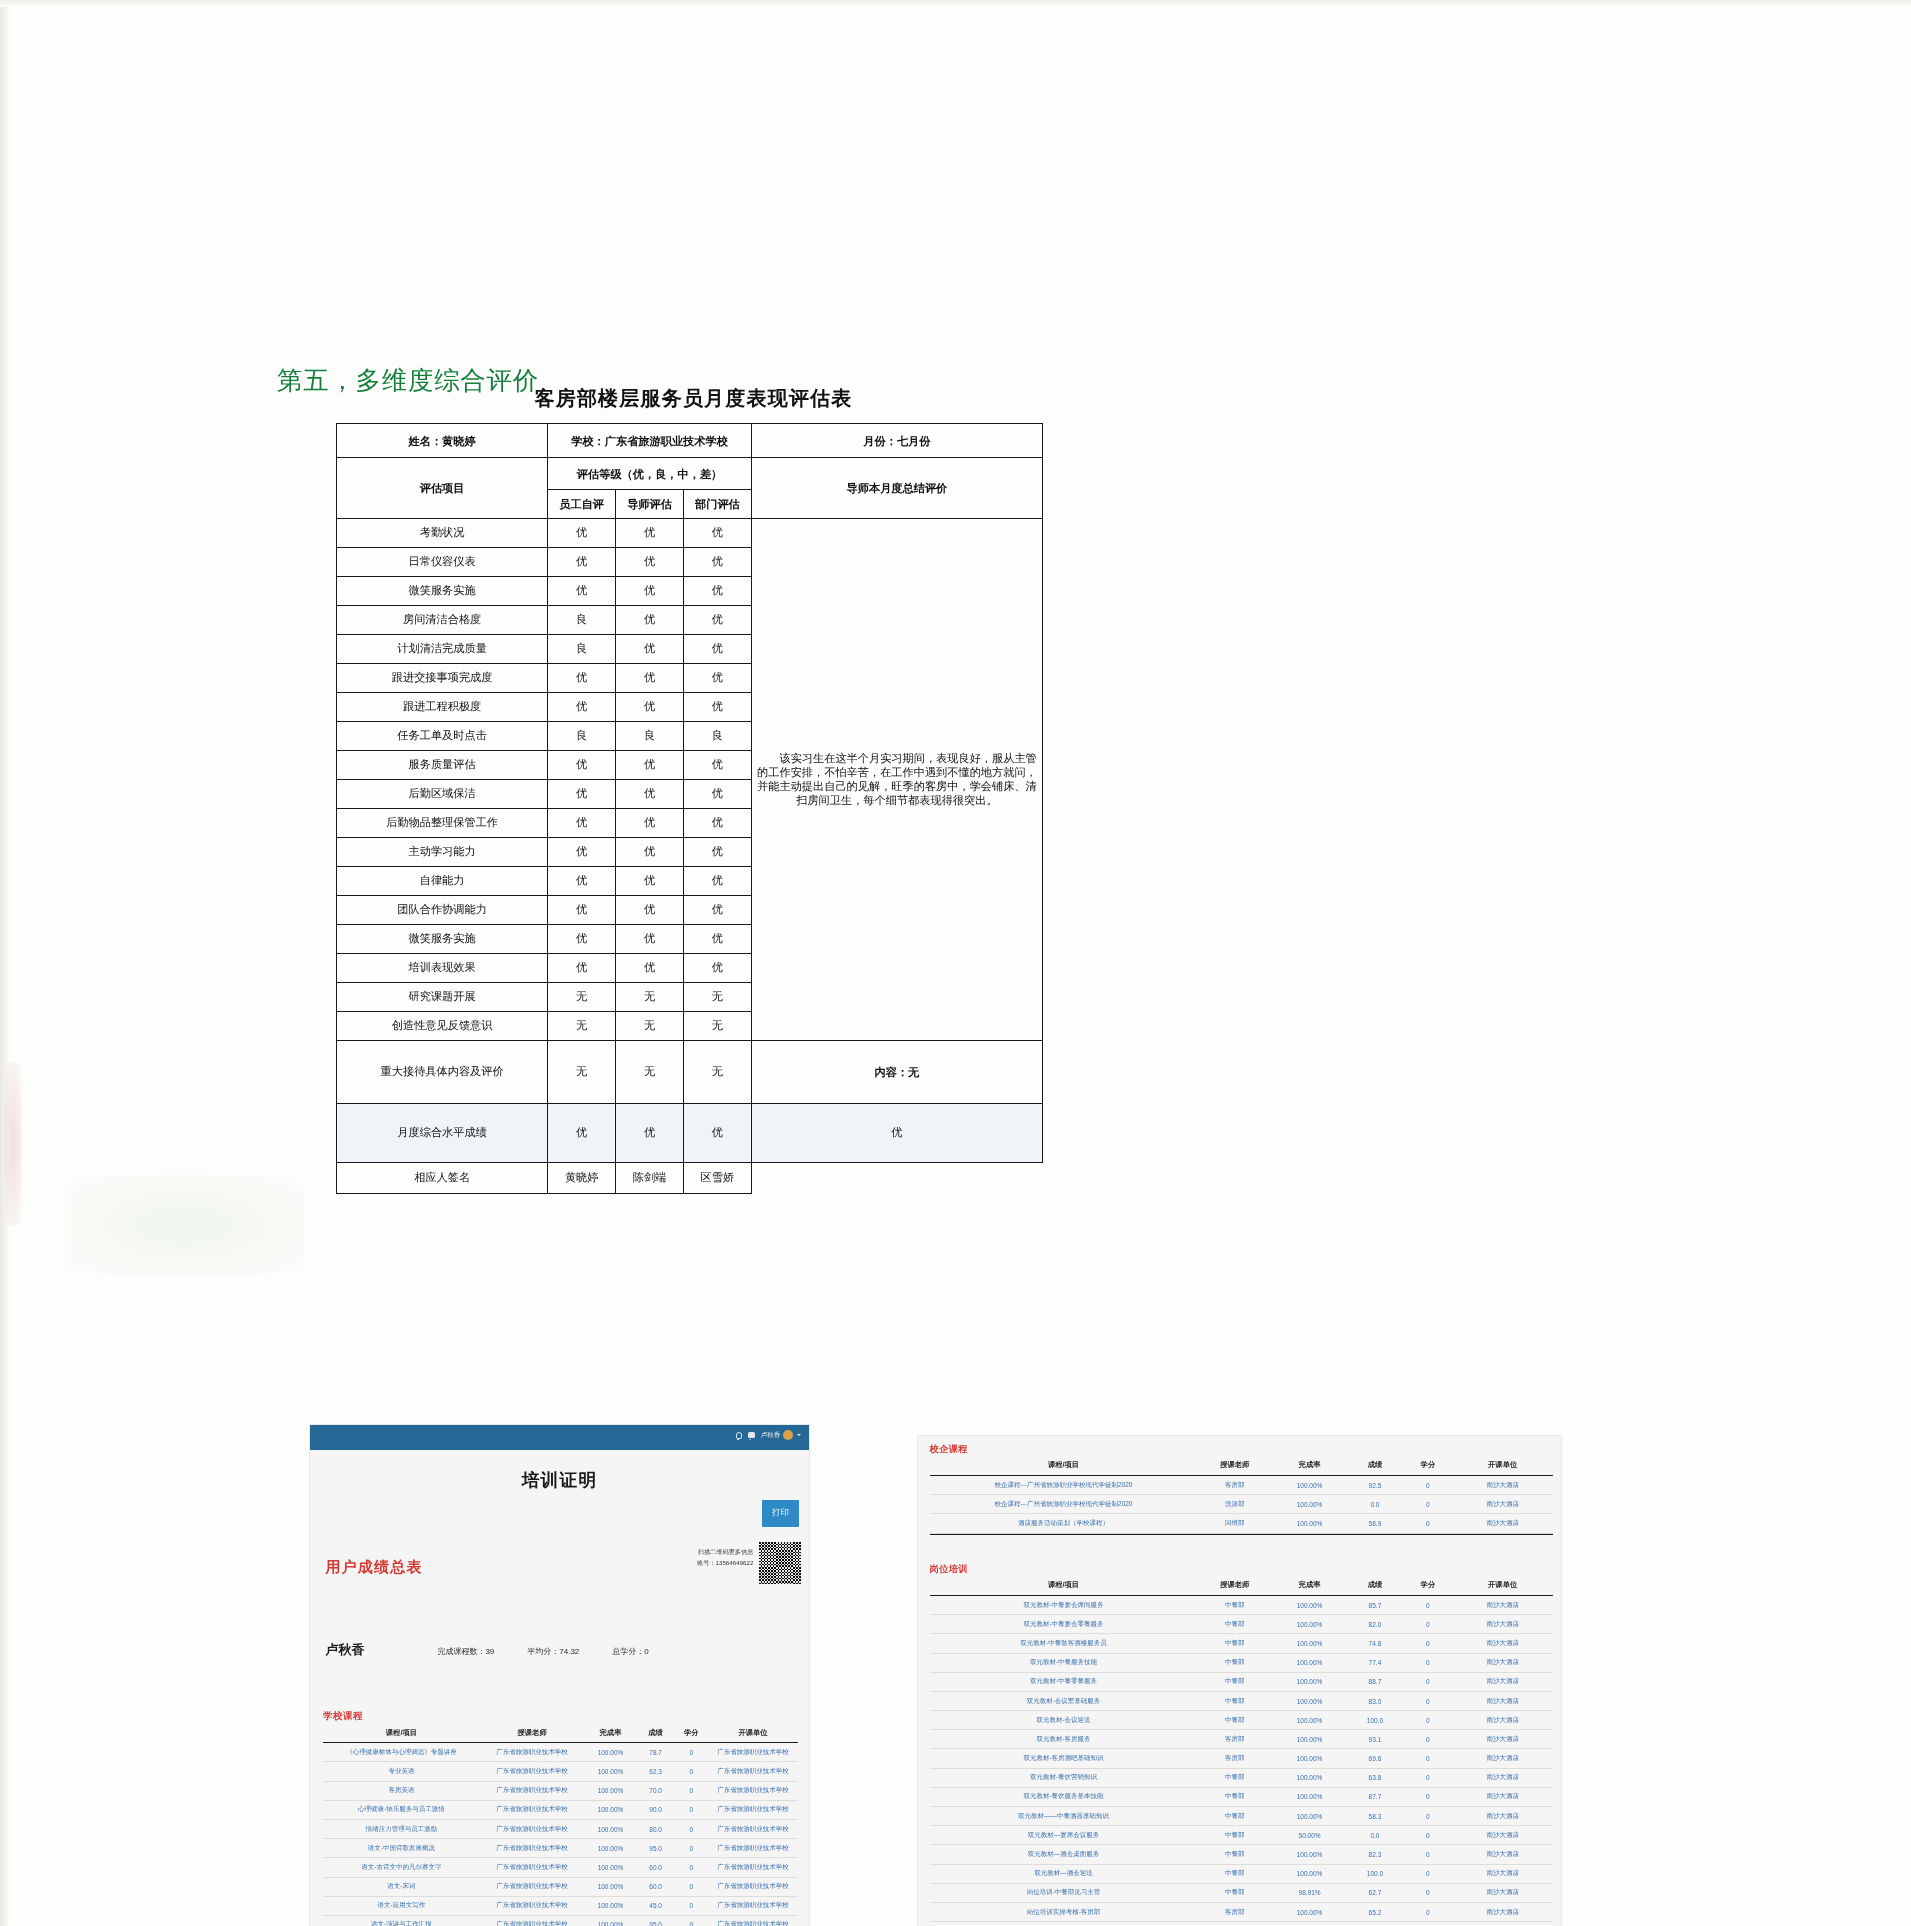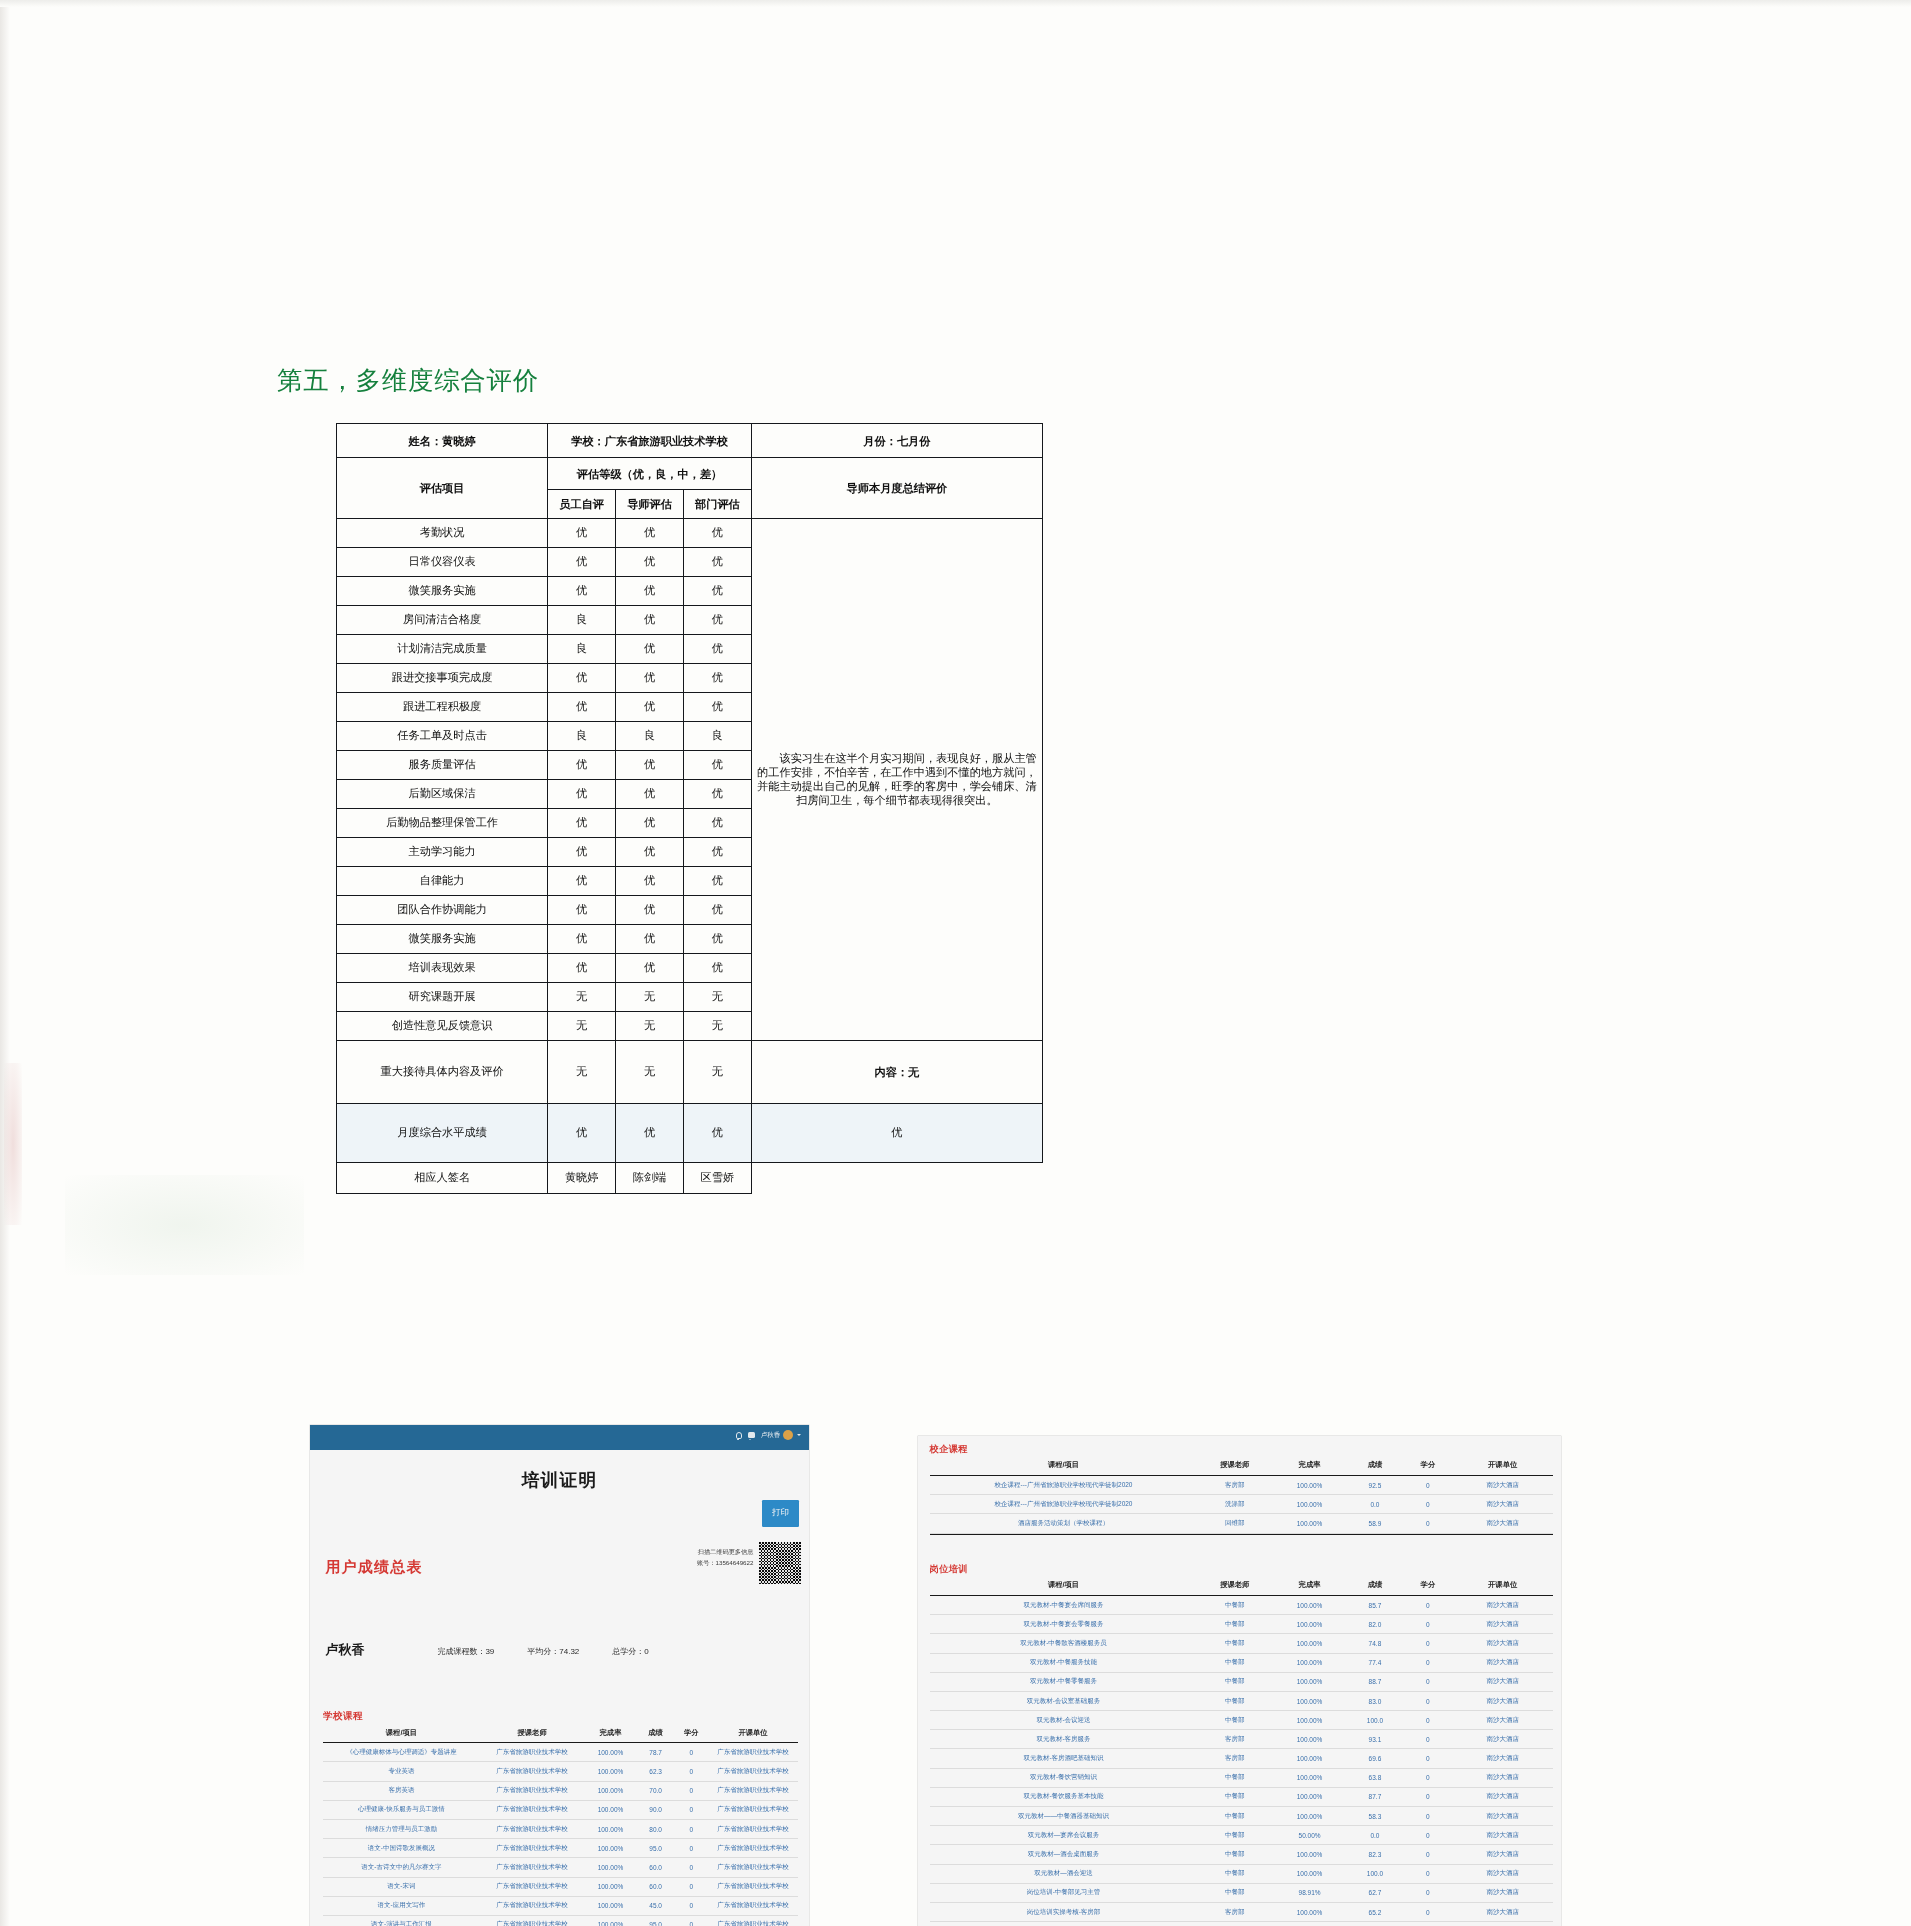--- a/index.html
+++ b/index.html
@@ -131,20 +131,21 @@
 
 <div class="page">
   <div class="scan-edge-left"></div>
   <div class="scan-edge-top"></div>
 
   <div class="smudge1"></div>
   <div class="smudge2"></div>
 
   <div class="sec-heading">第五，多维度综合评价</div>
 
+  <div class="form-title">客房部楼层服务员月度表现评估表</div>
 
   <div class="eval-wrap">
     <table class="eval">
       <colgroup>
         <col class="col-item">
           <col class="col-g">
           <col class="col-g">
           <col class="col-g">
           <col class="col-cmt">
       </colgroup>

